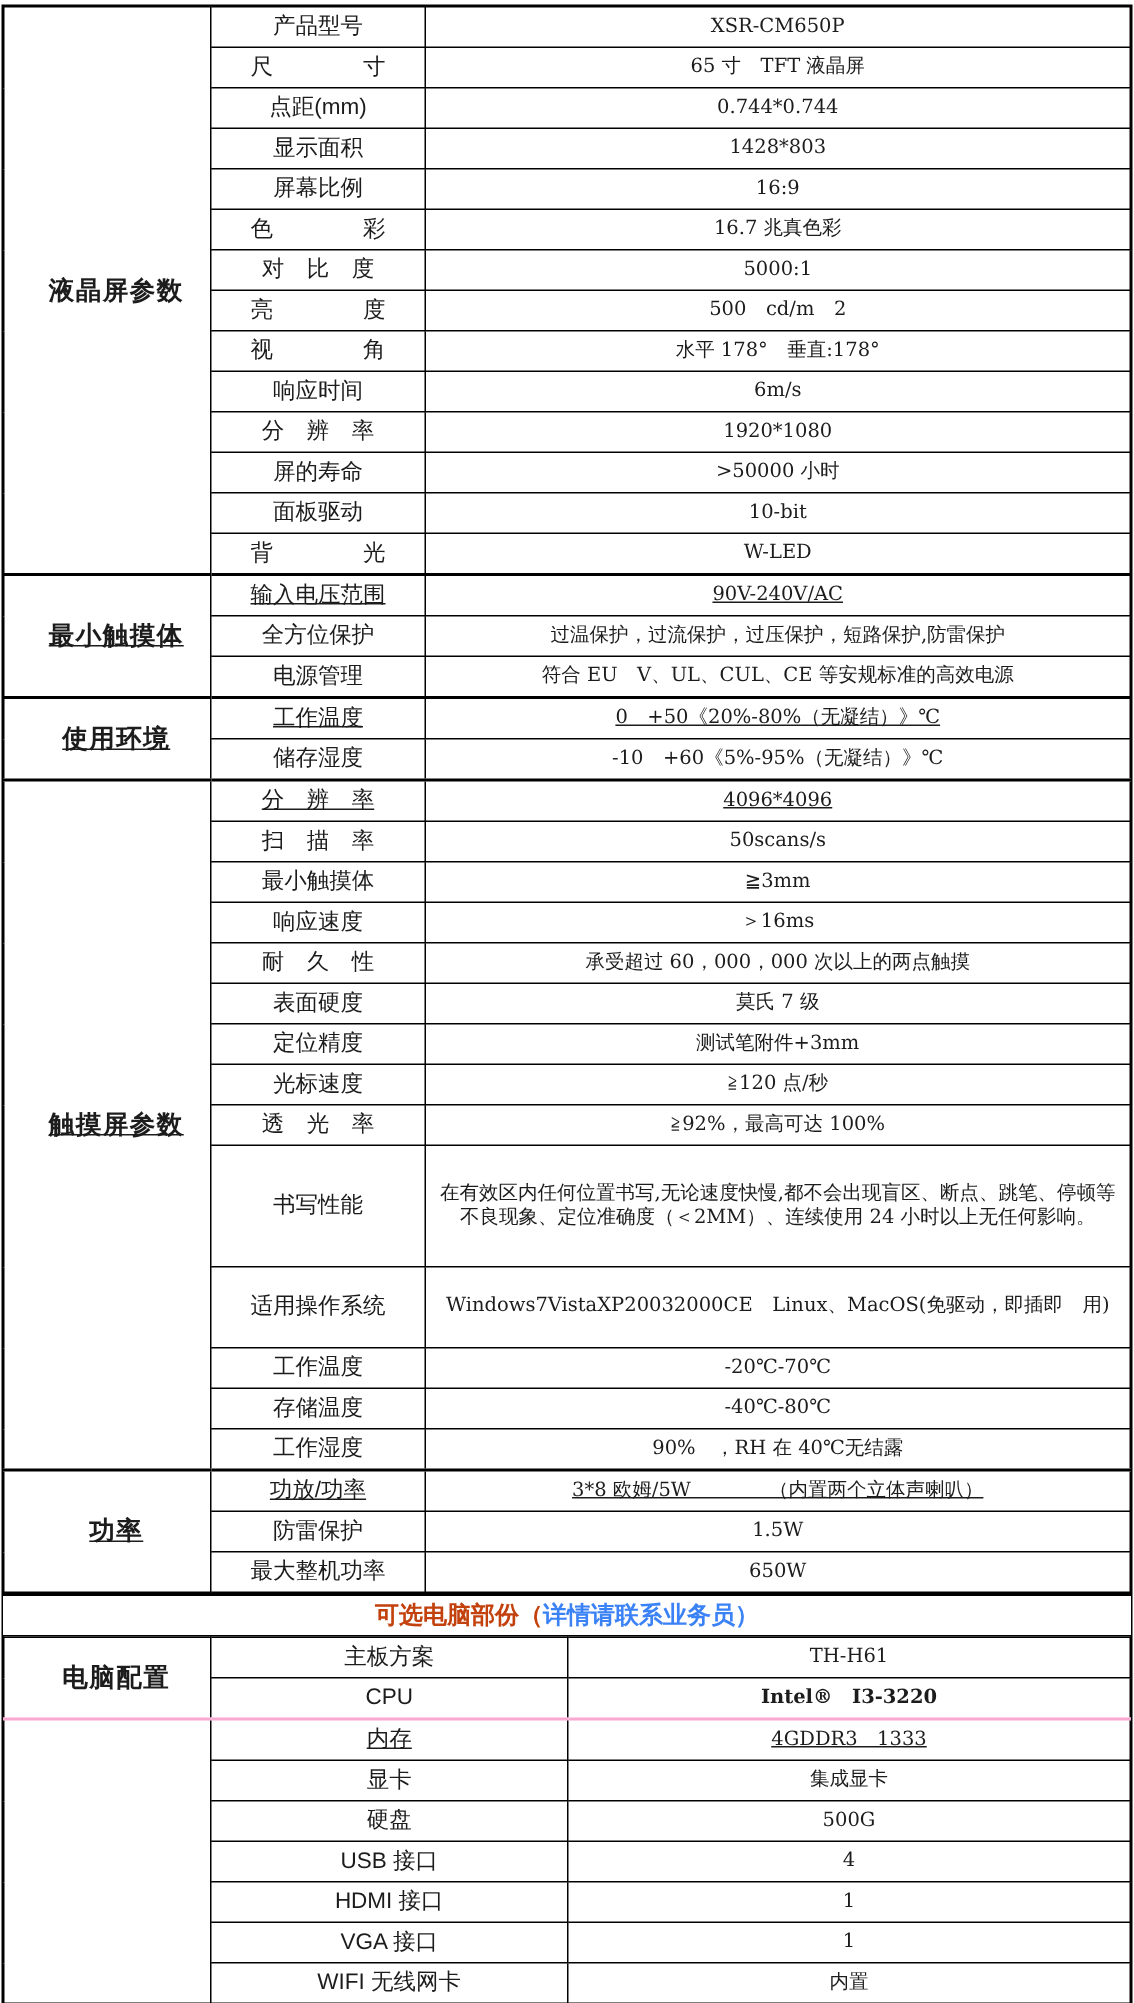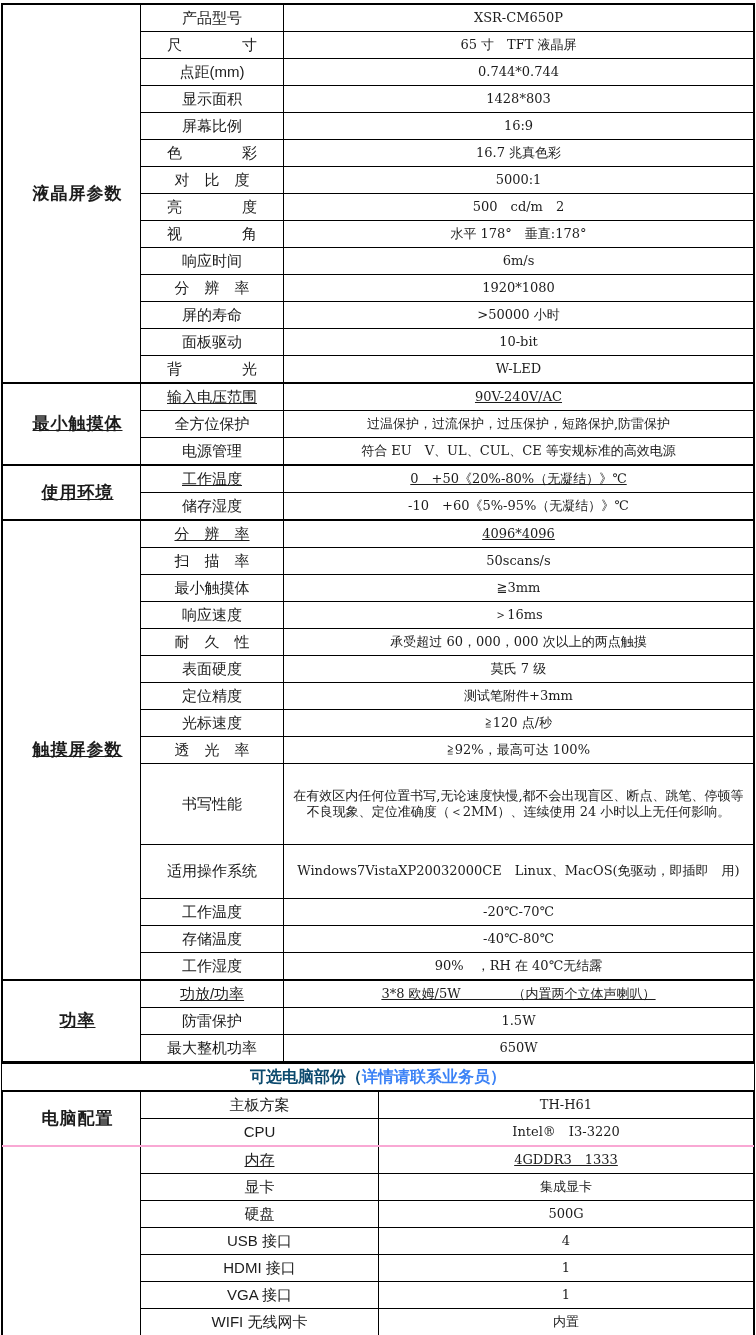--- a/index.html
+++ b/index.html
@@ -9,24 +9,24 @@
   td{border:1px solid #000;text-align:center;vertical-align:middle;
      font-size:15px;line-height:1.25;padding:2px 4px;height:22px;
      overflow:hidden;word-break:break-all;}
   tbody.sec td{}
   tr.sec-top td{border-top:2px solid #000;text-decoration:underline;}
   td.cat{font-weight:bold;font-size:17px;letter-spacing:1px;padding-left:16px;}
   td.val{font-family:"DejaVu Serif","Liberation Serif",serif;font-size:13px;}
   td.lbl{font-size:15px;}
   td.h3{height:76px;}
   td.h2{height:49px;}
-  td.bold{font-weight:normal;margin-left:20px;}
+  td.bold{font-weight:bold;margin-left:20px;}
   .opt-band{border-top:2px solid #000;border-bottom:1px solid #000;
     text-align:center;font-weight:bold;font-size:16px;padding:3px 0;height:20px;}
-  .opt-blue{color:#0c4a6e;}
+  .opt-blue{color:#c2410c;}
   .opt-red{color:#3b82f6;}
   .t2 tr.sec-top td{border-top:2px solid #f9a8d4;}
 </style>
 </head>
 <body>
 
 <div class="sheet">
 
   <table class="t1">
     <colgroup>

